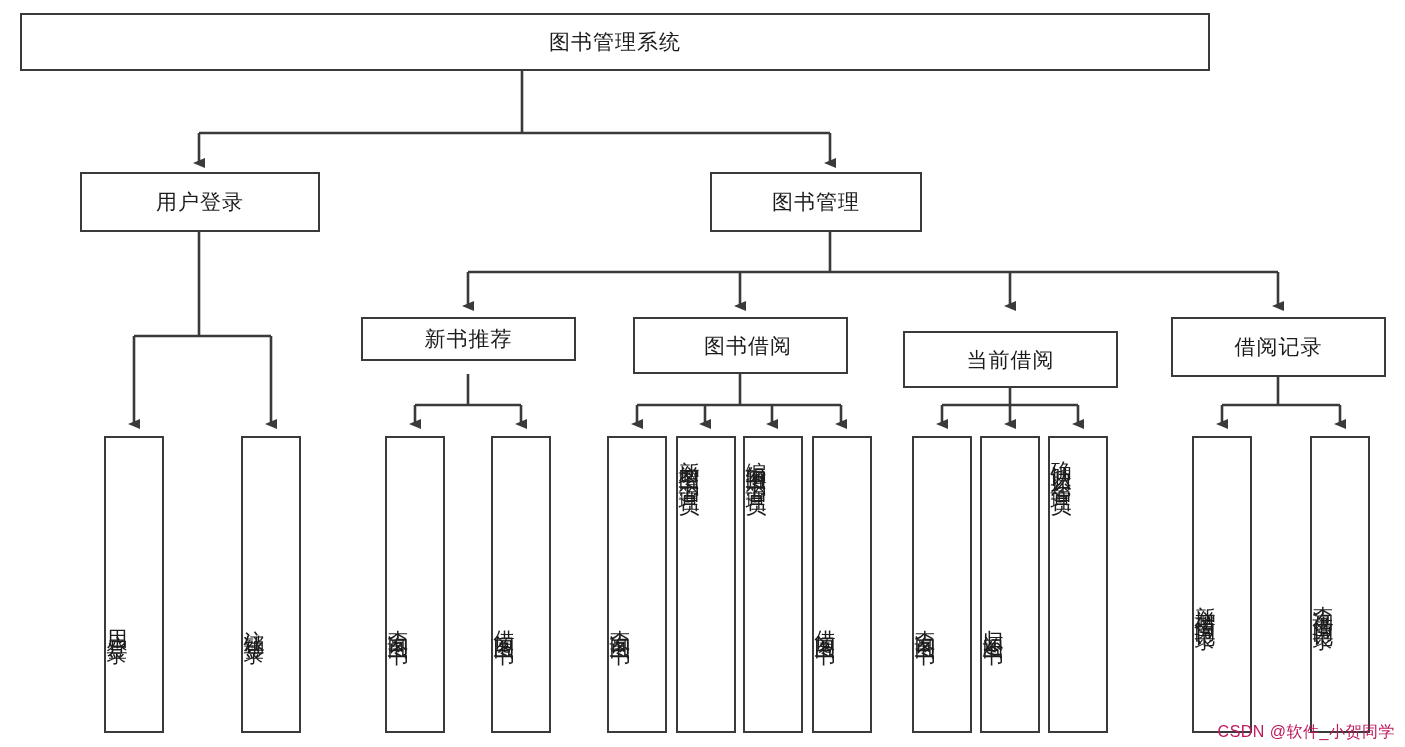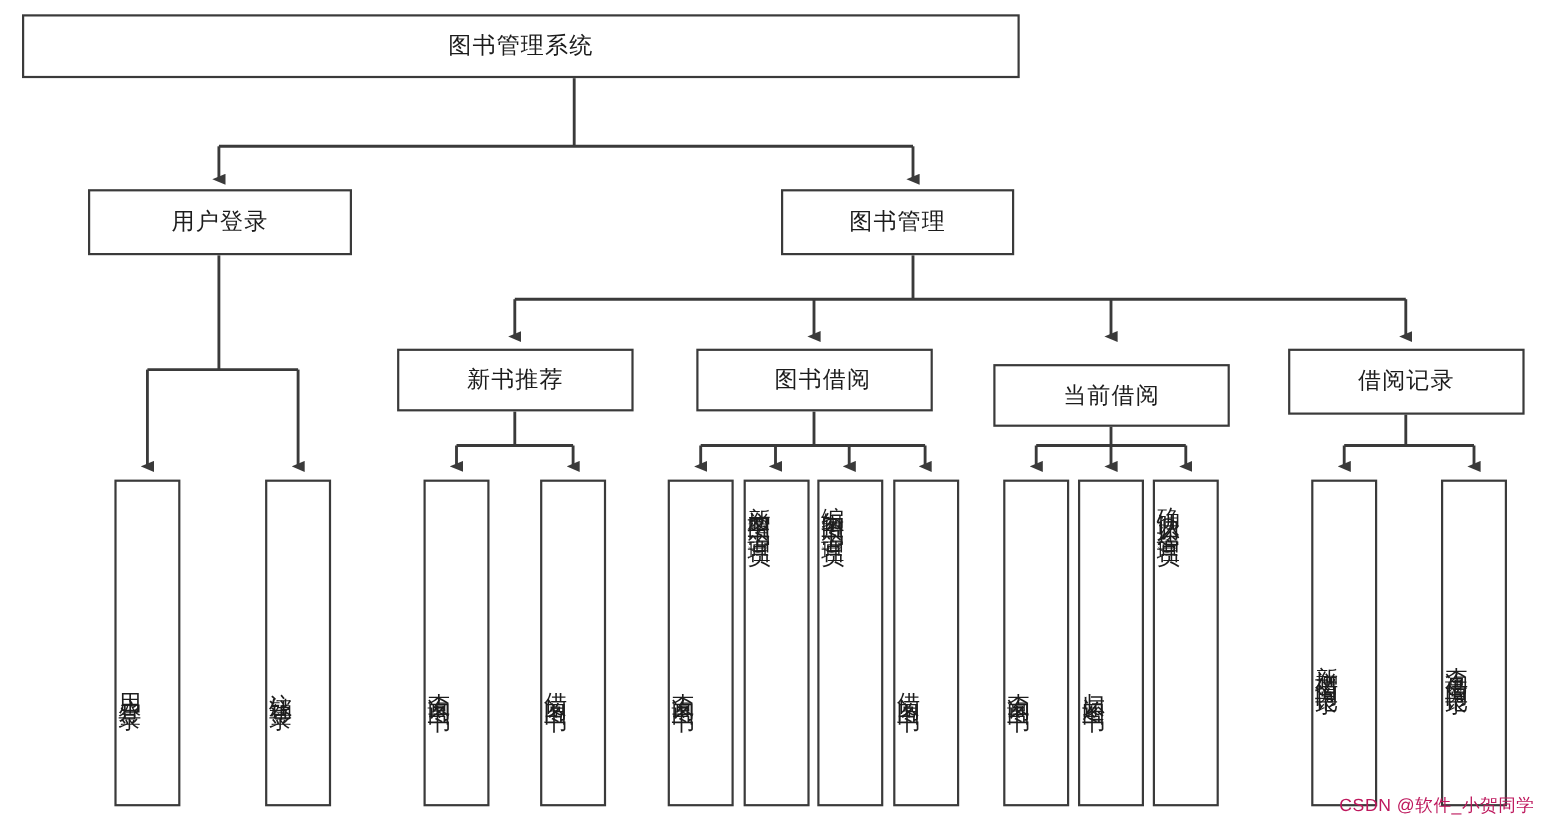--- a/index.html
+++ b/index.html
@@ -110,32 +110,32 @@
       <path d="M1010,405 L1010,424" marker-end="url(#arrow)"></path>
       <path d="M1078,405 L1078,424" marker-end="url(#arrow)"></path>
 
       <path d="M1278,374 L1278,405"></path>
       <path d="M1222,405 L1340,405"></path>
       <path d="M1222,405 L1222,424" marker-end="url(#arrow)"></path>
       <path d="M1340,405 L1340,424" marker-end="url(#arrow)"></path>
     </g>
   </svg>
 
-  <div class="node h" style="left:20px;top:13px;width:907px;height:58px;">
+  <div class="node h" style="left:20px;top:13px;width:1190px;height:58px;">
     <span>图书管理系统</span>
   </div>
 
   <div class="node h" style="left:80px;top:172px;width:240px;height:60px;">
     <span>用户登录</span>
   </div>
   <div class="node h" style="left:710px;top:172px;width:212px;height:60px;">
     <span>图书管理</span>
   </div>
 
-  <div class="node h" style="left:361px;top:317px;width:215px;height:57px;">
+  <div class="node h" style="left:361px;top:317px;width:215px;height:44px;">
     <span>新书推荐</span>
   </div>
   <div class="node h" style="left:633px;top:317px;width:215px;height:57px;padding-left:15px;">
     <span>图书借阅</span>
   </div>
   <div class="node h" style="left:903px;top:317px;width:215px;height:57px;margin-top:14px;">
     <span>当前借阅</span>
   </div>
   <div class="node h" style="left:1171px;top:317px;width:215px;height:60px;">
     <span>借阅记录</span>

